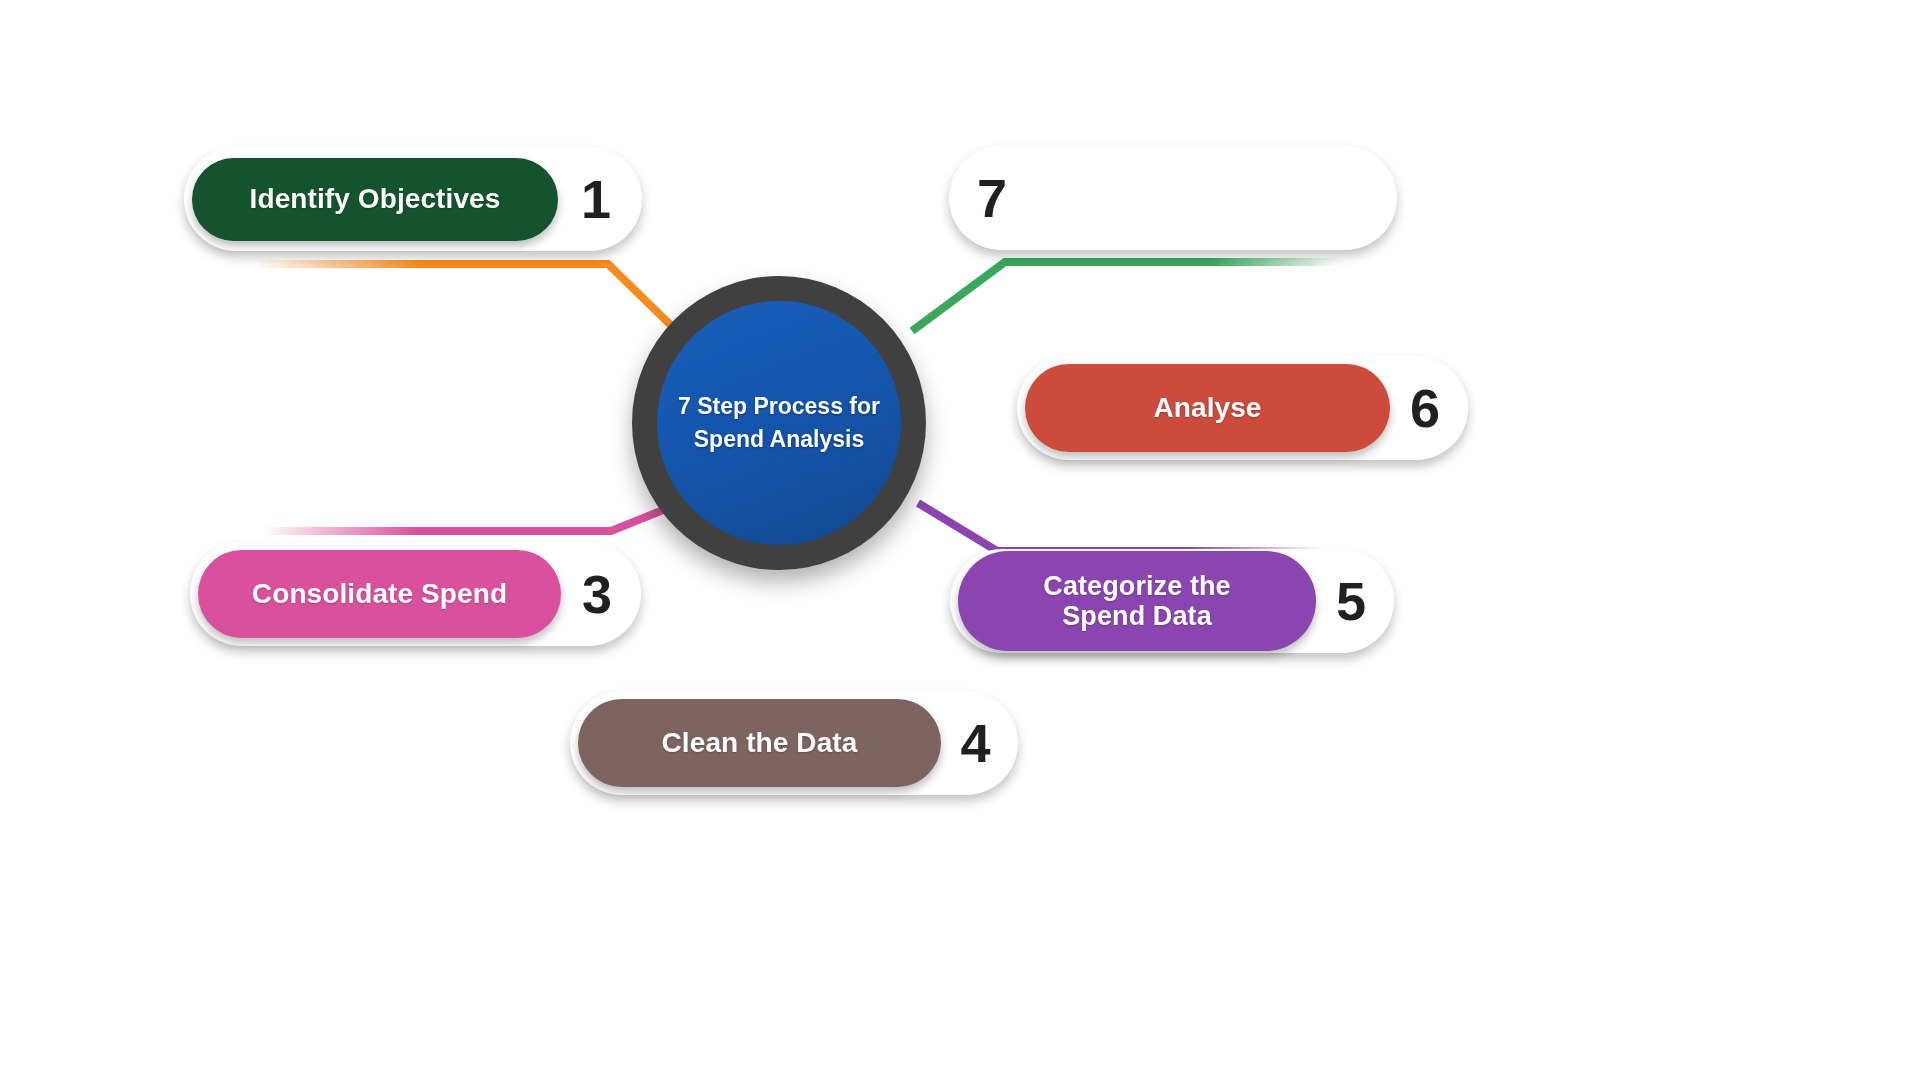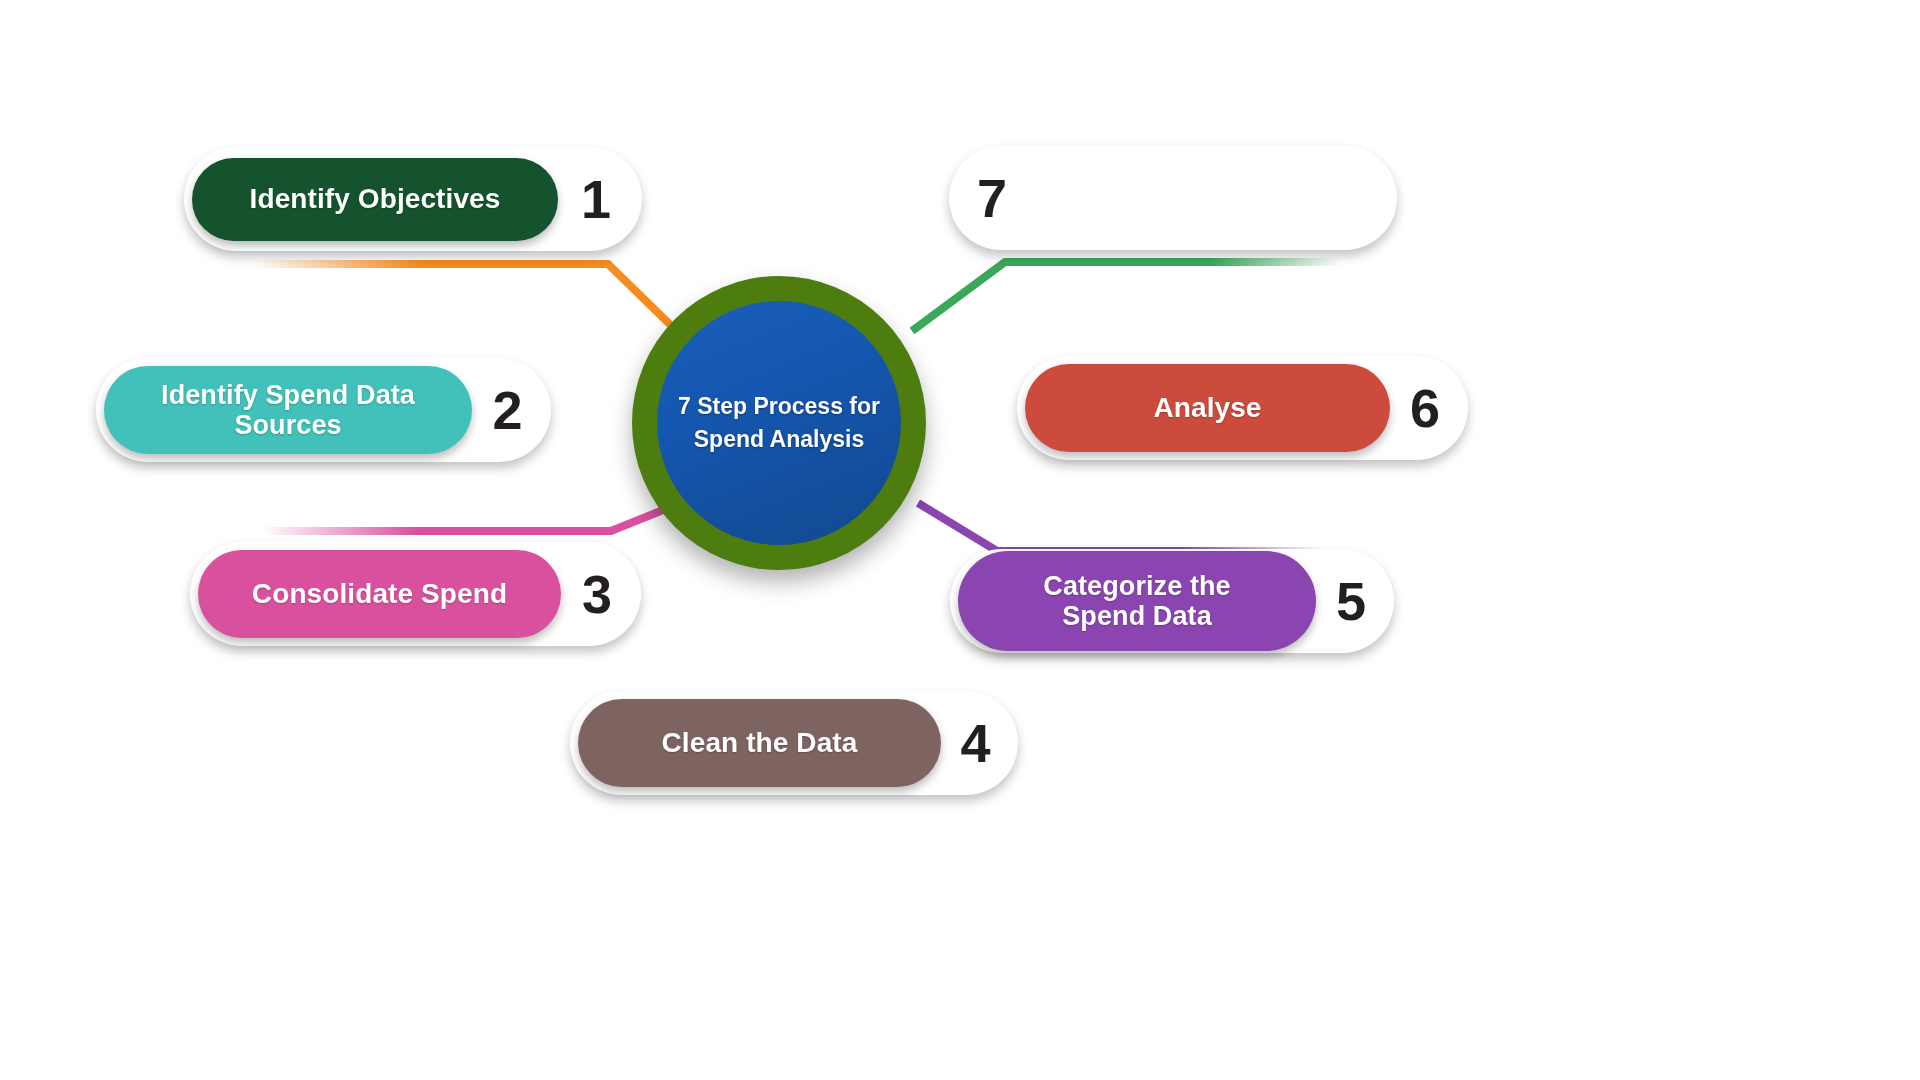--- a/index.html
+++ b/index.html
@@ -68,21 +68,21 @@
   }
 
   
   #center {
     position: absolute;
     left: 632px;
     top: 276px;
     width: 294px;
     height: 294px;
     border-radius: 50%;
-    background: #4d7c0f;
+    background: #404040;
     box-shadow: 0 12px 22px rgba(0,0,0,0.30);
     display: flex;
     align-items: center;
     justify-content: center;
   }
   #center-inner {
     width: 244px;
     height: 244px;
     border-radius: 50%;
     background: linear-gradient(158deg, #1a5fbd 0%, #1456ae 42%, #12488f 100%);
@@ -166,29 +166,20 @@
 
   <div class="node left" style="left:184px; top:147px; width:458px; height:104px; padding:8px;">
     <div class="pill" style="width:370px; height:83px; background:#14532d; font-size:28px;">
       <span>Identify Objectives</span>
     </div>
     <div class="num" style="width:76px; height:88px;">
       <span>1</span>
     </div>
   </div>
 
-  <div class="node left" style="left:96px; top:358px; width:455px; height:104px; padding:8px;">
-    <div class="pill" style="width:368px; height:88px; background:#41C1BA; font-size:27px; white-space:pre-line;">
-      <span>Identify Spend Data
-Sources</span>
-    </div>
-    <div class="num" style="width:71px; height:88px;">
-      <span>2</span>
-    </div>
-  </div>
 
   <div class="node left" style="left:190px; top:542px; width:451px; height:104px; padding:8px;">
     <div class="pill" style="width:363px; height:88px; background:#D9519E; font-size:28px;">
       <span>Consolidate Spend</span>
     </div>
     <div class="num" style="width:72px; height:88px;">
       <span>3</span>
     </div>
   </div>
 

